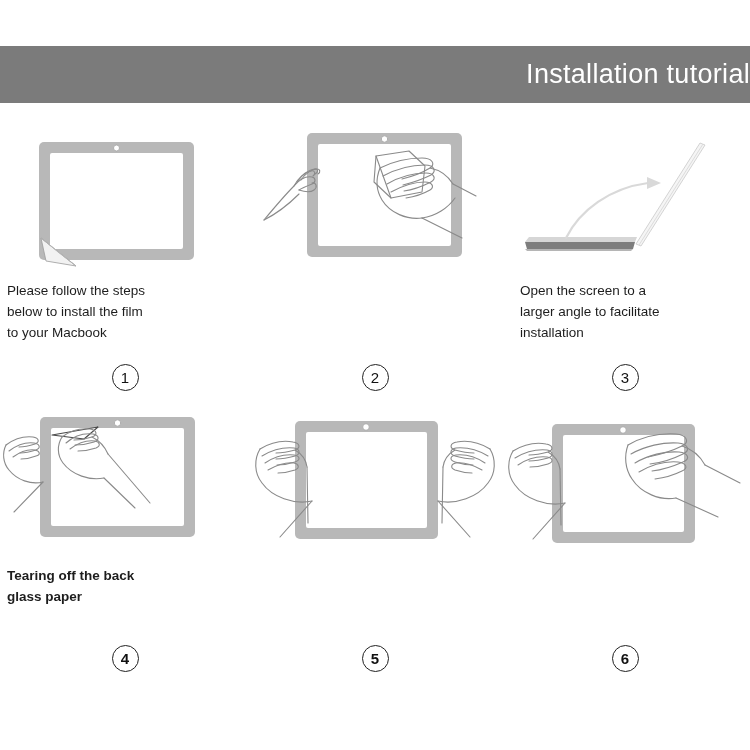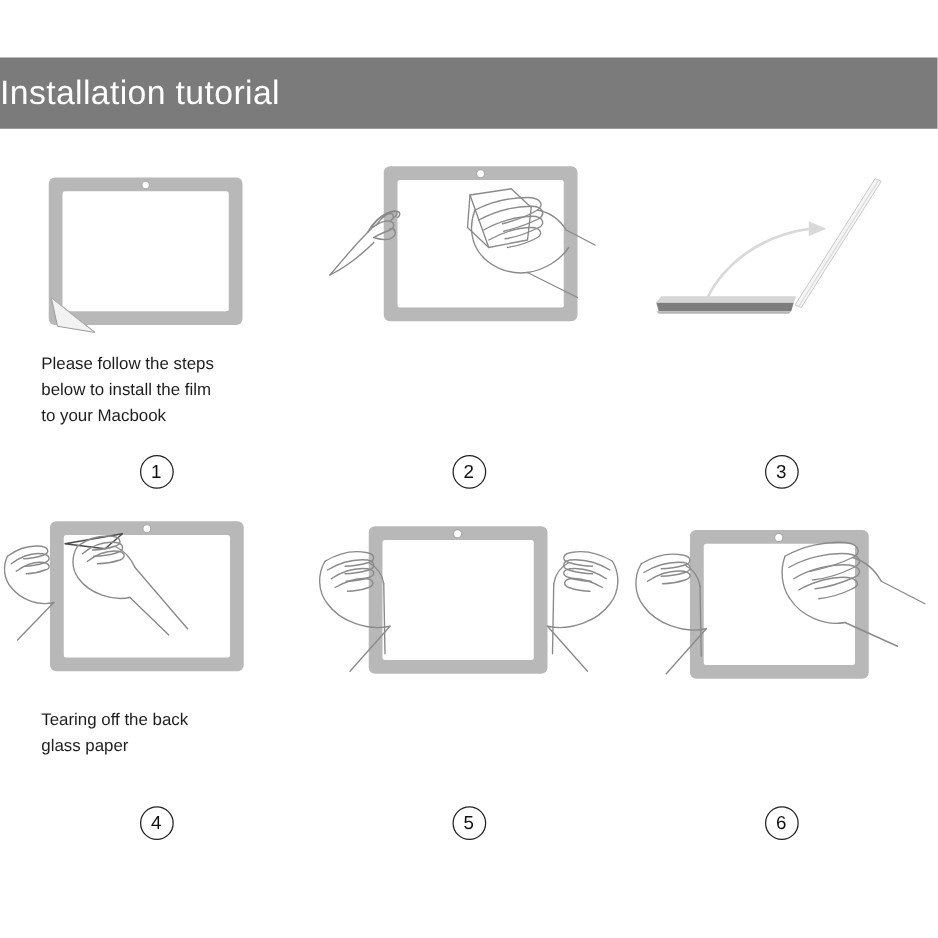--- a/index.html
+++ b/index.html
@@ -18,21 +18,21 @@
   
   .banner {
     position: absolute;
     left: 0;
     top: 46px;
     width: 750px;
     height: 57px;
     background: #7b7b7b;
     display: flex;
     align-items: center;
-    justify-content: flex-start;
+    justify-content: flex-end;
   }
   .banner-title {
     color: #ffffff;
     font-size: 27px;
     font-weight: 400;
     letter-spacing: 0.3px;
     line-height: 1;
   }
 
   
@@ -44,34 +44,34 @@
     display: grid;
     grid-template-columns: 250px 250px 250px;
     grid-template-rows: auto auto;
   }
   .step {
     position: relative;
     box-sizing: border-box;
     padding: 0;
   }
   .step-row-1 { height: 285px; }
-  .step-row-2 { height: 300px; }
+  .step-row-2 { height: 300px; font-weight: bold; }
 
   .art {
     position: relative;
     height: 150px;
     width: 250px;
   }
   .art svg { display: block; }
 
   .caption {
     font-size: 13.5px;
     line-height: 21px;
     color: #1d1d1d;
-    padding-left: 33px;
+    padding-left: 7px;
     padding-right: 8px;
     margin-top: 10px;
     white-space: pre-line;
   }
   .step-col-2 .caption { padding-left: 22px; }
   .step-col-3 .caption { padding-left: 20px; }
 
   .numwrap {
     position: absolute;
     left: 0;
@@ -179,20 +179,23 @@
 
         <path d="M136 124 L200 23 L205 25 L141 126 Z" fill="#f5f5f5" stroke="#c9c9c9" stroke-width="0.8"></path>
         <path d="M139 125 L203 24" stroke="#dcdcdc" stroke-width="1"></path>
 
         <g fill="none" stroke="#d9d9d9" stroke-width="2.2" stroke-linecap="round">
           <path d="M66 118 C80 90 110 68 148 63"></path>
         </g>
         <path d="M147 57 L161 63 L147 69 Z" fill="#d9d9d9"></path>
       </svg>
     </div>
+    <div class="caption">Open the screen to a
+larger angle to facilitate
+installation</div>
     <div class="numwrap">
       <div class="num-circle">3</div>
     </div>
   </div>
 
   <div class="step step-row-2 step-col-1 s4">
     <div class="art">
       <svg width="250" height="150" viewBox="0 0 250 150">
         <rect x="40" y="12" width="155" height="120" rx="5" fill="#b8b8b8"></rect>
         <rect x="51" y="23" width="133" height="98" rx="2" fill="#ffffff"></rect>

